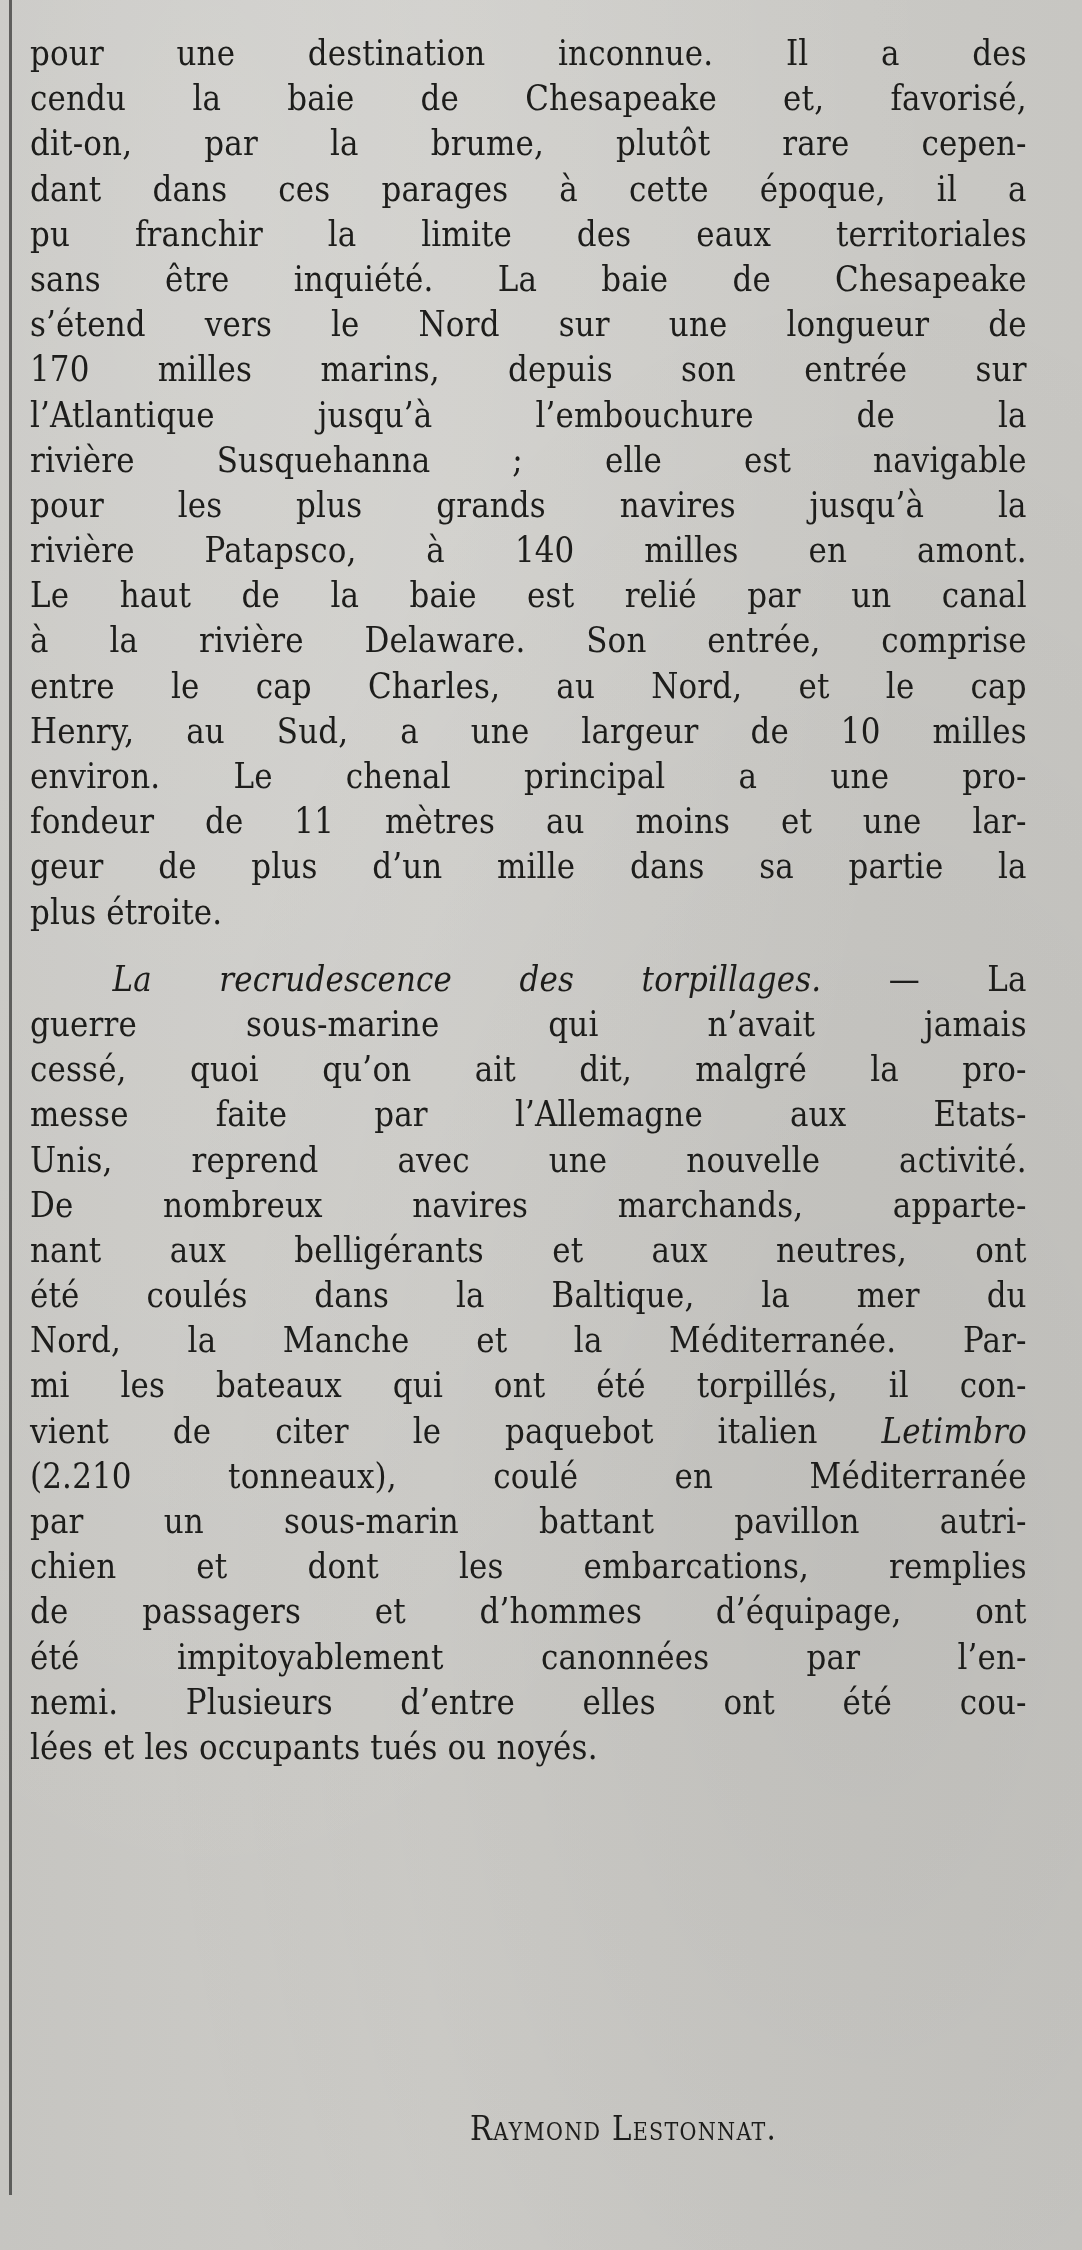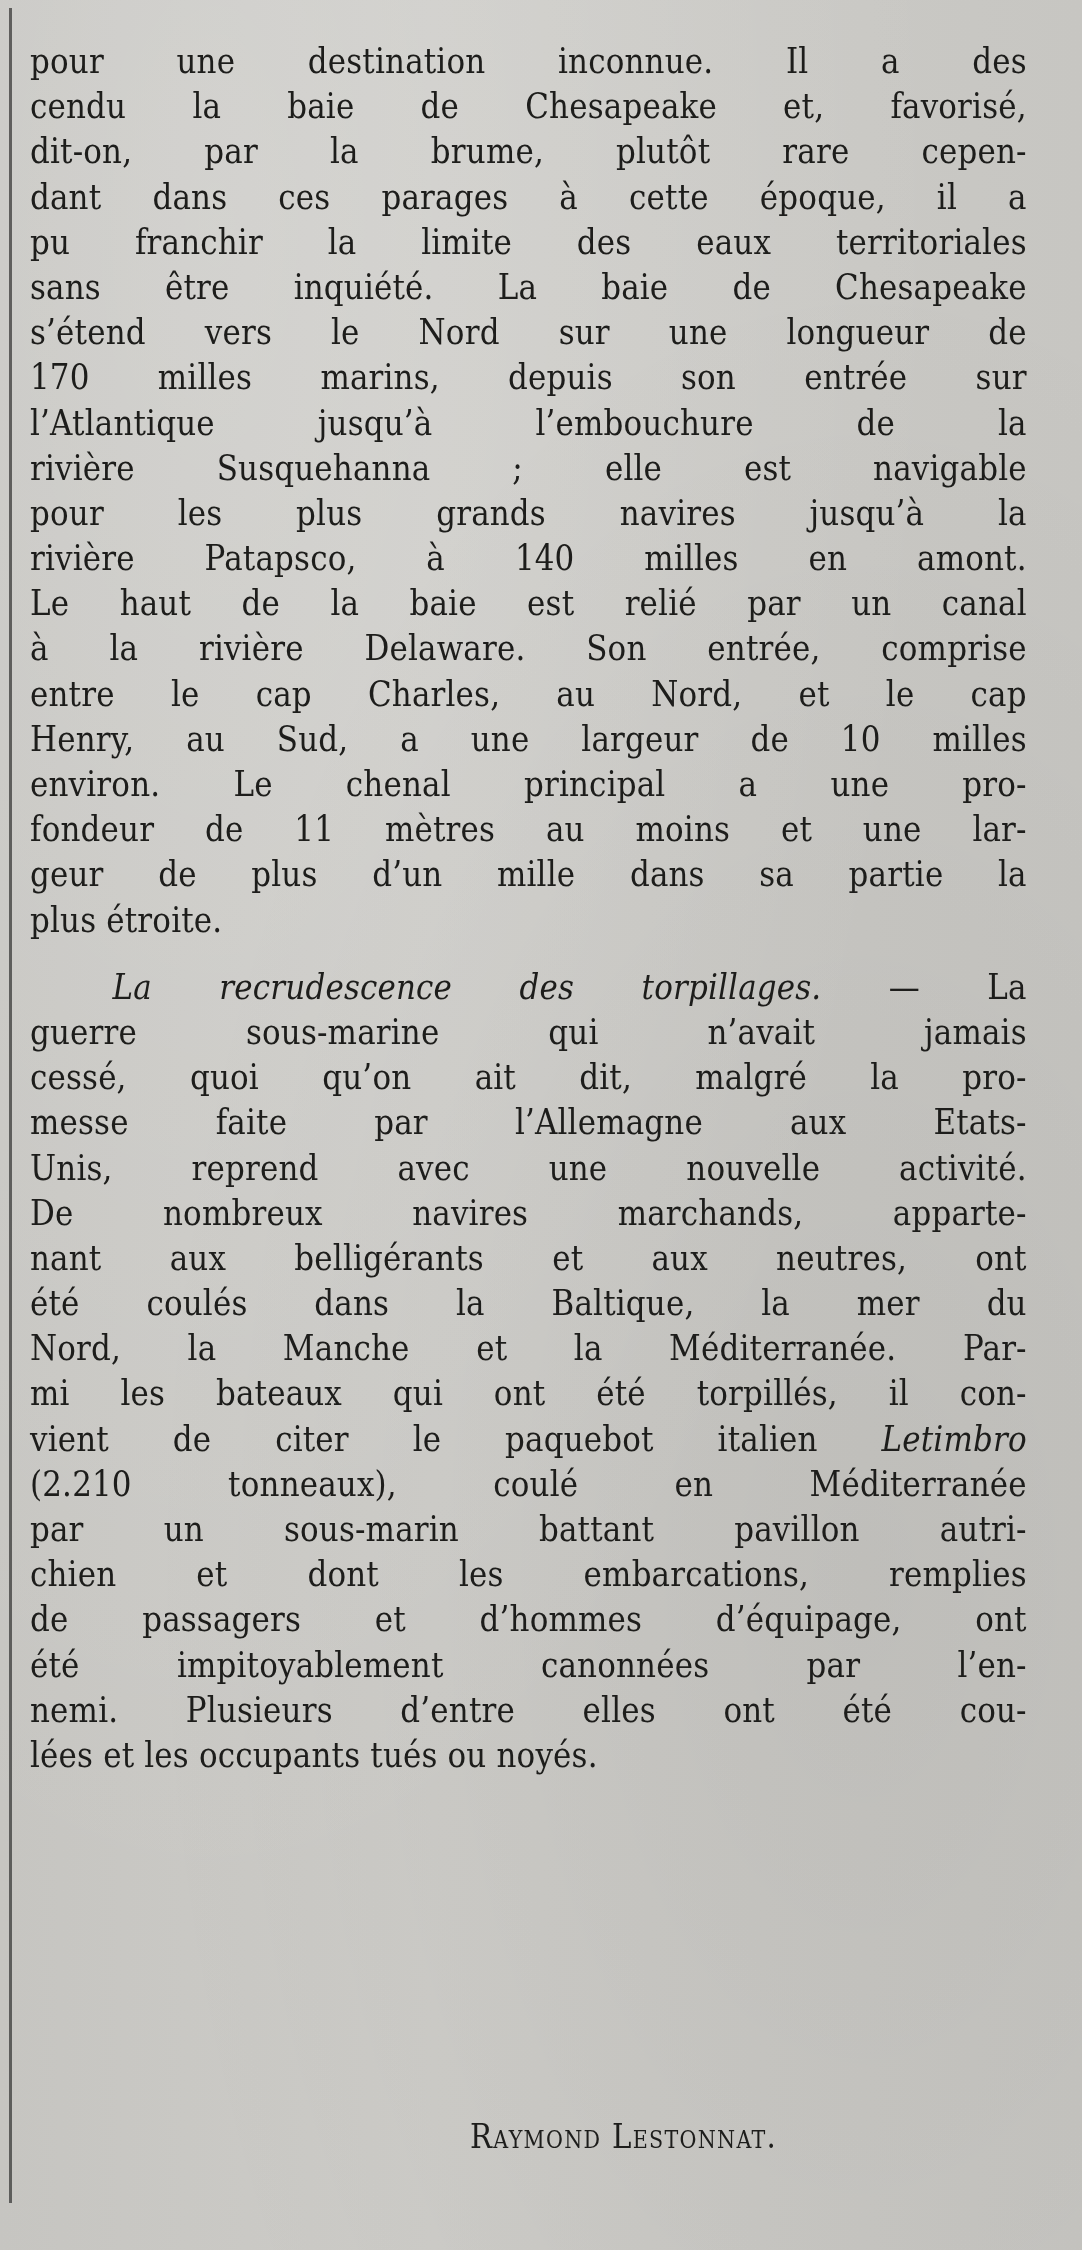--- a/index.html
+++ b/index.html
@@ -15,21 +15,21 @@
         radial-gradient(ellipse at 20% 10%, rgba(255,255,255,0.18), rgba(255,255,255,0) 60%),
         radial-gradient(ellipse at 80% 70%, rgba(0,0,0,0.05), rgba(0,0,0,0) 60%),
         linear-gradient(90deg, #c6c5c1 0%, #cdccc8 40%, #c7c6c2 100%);
       font-family: "DejaVu Serif", "Liberation Serif", serif;
       color: #1d1d1b;
       position: relative;
     }
     .page {
       position: absolute;
       left: 0;
-      top: 8px;
+      top: 0;
       width: 1082px;
       height: 1870px;
     }
     .left-rule {
       position: absolute;
       left: 9px;
       top: 0;
       width: 3px;
       height: 2195px;
       background: #3a3a38;

